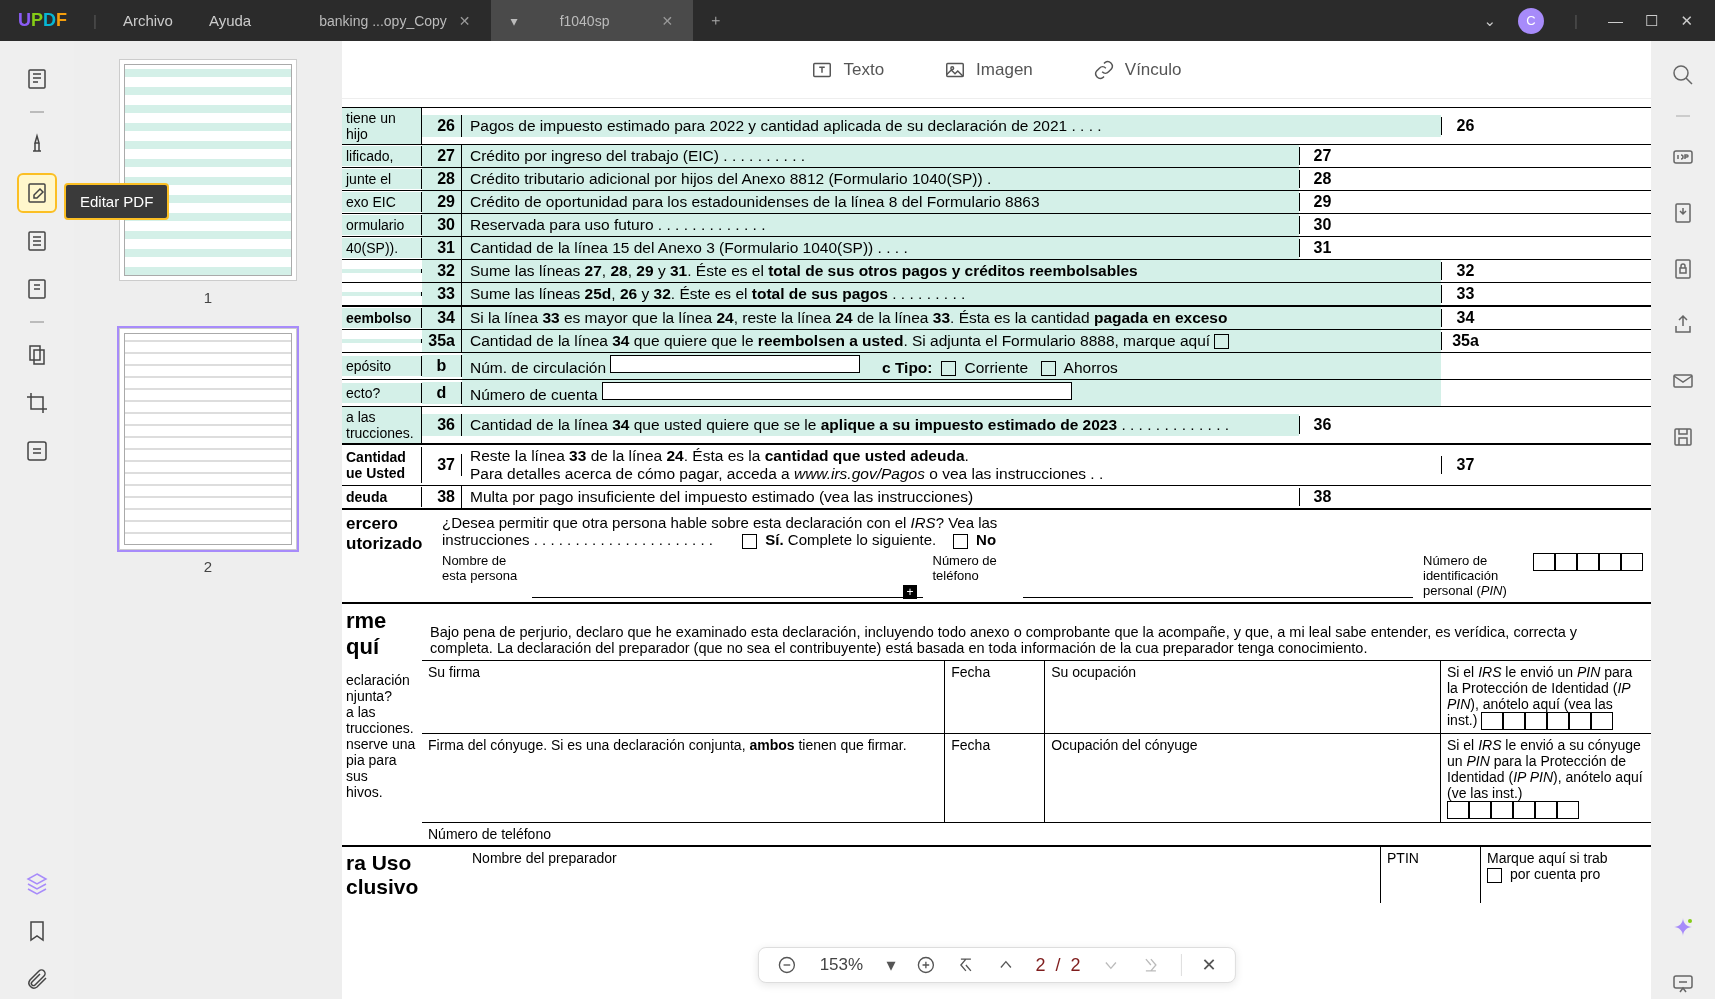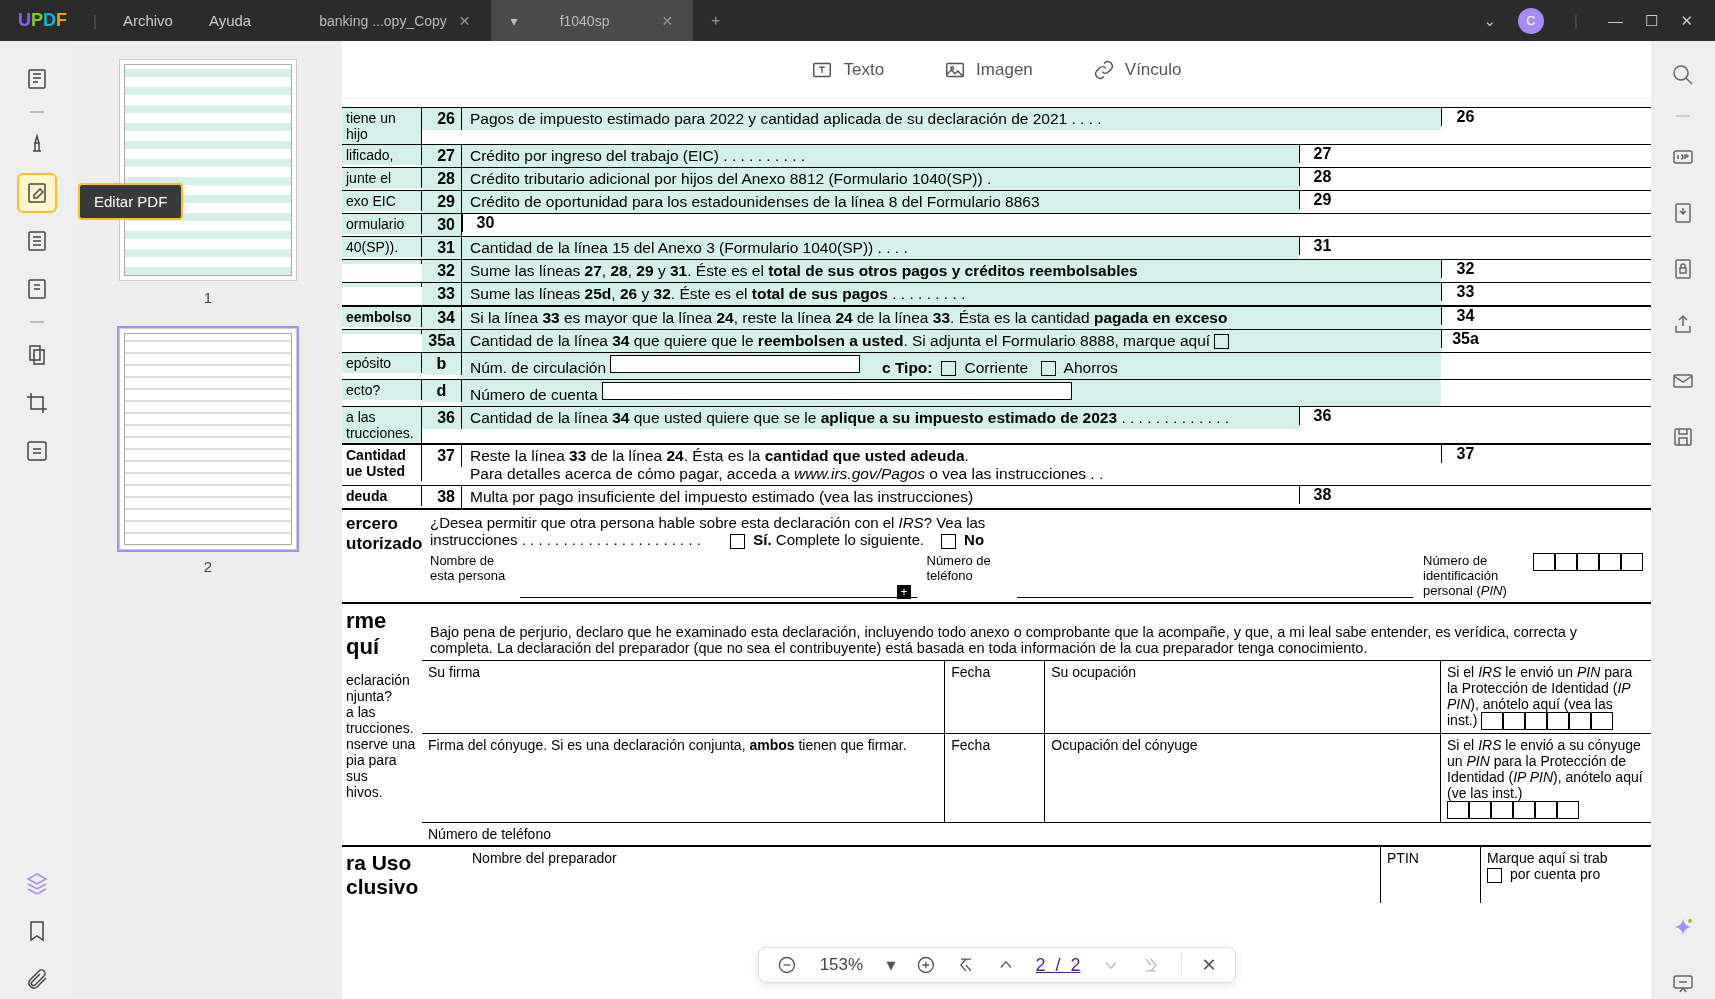--- a/index.html
+++ b/index.html
@@ -19,21 +19,21 @@
 .win-controls { display: flex; align-items: center; gap: 22px; padding-right: 22px; }
 .avatar { width: 26px; height: 26px; border-radius: 50%; background: #a78bfa; color: white; display: flex; align-items: center; justify-content: center; font-size: 13px; }
 .wc { color: #ccc; cursor: pointer; font-size: 15px; }
 
 
 .main { display: flex; height: 958px; background: #efefef; }
 .left-tools { width: 74px; background: #efefef; display: flex; flex-direction: column; align-items: center; padding-top: 18px; gap: 8px; position: relative; }
 .tool { width: 40px; height: 40px; display: flex; align-items: center; justify-content: center; border-radius: 6px; cursor: pointer; color: #555; }
 .tool.active { background: #fff7cc; border: 2px solid #fbbf24; position: relative; }
 .tool svg { width: 24px; height: 24px; stroke: #444; fill: none; stroke-width: 1.5; }
-.tooltip { position: absolute; left: 78px; top: 183px; background: #3a3a3a; color: #fff; padding: 8px 14px; border-radius: 4px; font-size: 15px; border: 2px solid #fbbf24; z-index: 10; }
+.tooltip { position: absolute; left: 64px; top: 183px; background: #3a3a3a; color: #fff; padding: 8px 14px; border-radius: 4px; font-size: 15px; border: 2px solid #fbbf24; z-index: 10; }
 .tool-spacer { flex: 1; }
 .tool-dash { width: 14px; height: 2px; background: #bbb; margin: 4px 0; }
 
 
 .thumbs { width: 268px; background: #eeeeee; padding: 18px 0; overflow-y: auto; }
 .thumb { width: 178px; height: 222px; background: #fff; margin: 0 auto 8px; border: 1px solid #ccc; display: flex; flex-direction: column; padding: 4px; }
 .thumb.sel { outline: 2px solid #a78bfa; }
 .thumb-label { text-align: center; font-size: 15px; color: #444; margin-bottom: 22px; }
 .thumb-content { flex:1; background: repeating-linear-gradient(0deg, #d4f0e8 0px, #d4f0e8 8px, #fff 8px, #fff 18px); border: 1px solid #aaa; }
 .thumb-content.alt { background: repeating-linear-gradient(0deg, #fff 0px, #fff 10px, #ddd 10px, #ddd 12px); }
@@ -44,36 +44,36 @@
 .et-item { display: flex; align-items: center; gap: 10px; color: #555; font-size: 17px; cursor: pointer; }
 .et-item svg { width: 22px; height: 22px; stroke: #555; fill: none; stroke-width: 1.6; }
 
 
 .right-tools { width: 64px; display: flex; flex-direction: column; align-items: center; padding-top: 18px; gap: 24px; }
 .rtool { width: 32px; height: 32px; display: flex; align-items: center; justify-content: center; cursor: pointer; color: #666; }
 .rtool svg { width: 24px; height: 24px; stroke: #666; fill: none; stroke-width: 1.5; }
 
 
 .page { padding: 8px 0 0 0; font-size: 16px; position: relative; }
-.form-row { display: flex; align-items: flex-start; border-top: 1px solid #000; min-height: 23px; }
+.form-row { display: flex; align-items: center; border-top: 1px solid #000; min-height: 23px; }
 .form-row .side { width: 80px; font-size: 14px; padding: 2px 4px; border-right: 1px solid #000; background: #d4f0e8; }
 .form-row .num { width: 40px; text-align: right; font-weight: bold; padding: 2px 6px; border-right: 1px solid #000; background: #d4f0e8; }
 .form-row .desc { flex: 1; padding: 2px 8px; background: #d4f0e8; font-size: 15.5px; }
 .form-row .boxnum { width: 46px; text-align: center; font-weight: bold; border-left: 1px solid #000; background: #fff; }
 .form-row .amt { width: 140px; border-left: 1px solid #000; background: #fff; }
 .form-row .amtg { width: 166px; border-left: 1px solid #000; background: #ccc; }
 .form-row.white .desc, .form-row.white .num, .form-row.white .side { background: #fff; }
 .section-head { font-weight: bold; font-size: 18px; }
 
 
 .bottombar { position: absolute; bottom: 16px; left: 50%; transform: translateX(-50%); background: #fff; border: 1px solid #ddd; border-radius: 8px; box-shadow: 0 2px 8px rgba(0,0,0,0.1); display: flex; align-items: center; padding: 6px 18px; gap: 20px; z-index: 5; }
 .bb { cursor: pointer; color: #555; font-size: 18px; display:flex; align-items:center; }
 .bb svg { width: 20px; height: 20px; stroke: #555; fill: none; stroke-width: 1.6; }
 .zoom-val { font-size: 17px; color: #444; min-width: 50px; text-align:center; }
-.page-ind { font-size: 18px; color: #4c1d95; text-decoration: underline; }
+.page-ind { font-size: 18px; color: #7f1d1d; }
 .bb-sep { width: 1px; height: 22px; background: #ddd; }
 .sig-grid { display:flex; border-top:1px solid #000; }
 .sig-cell { border-right:1px solid #000; padding: 3px 6px; font-size:14px; }
 .chk { display:inline-block; width:15px; height:15px; border:1.5px solid #000; vertical-align:middle; margin-right:4px; }
 .pin-boxes { display:inline-flex; vertical-align:middle; }
 .pin-boxes span { display:inline-block; width:22px; height:18px; border:1px solid #000; }
 
 .star-icon { width:26px; height:26px; }
 </style>
 </head>
@@ -241,20 +241,21 @@
           <div class="side"><span>exo EIC</span></div>
           <div class="num">29</div>
           <div class="desc">Crédito de oportunidad para los estadounidenses de la línea 8 del Formulario 8863</div>
           <div class="boxnum">29</div>
           <div class="amt"></div>
           <div class="amtg"></div>
         </div>
       <div class="form-row">
           <div class="side"><span>ormulario</span></div>
           <div class="num">30</div>
+          <div class="desc">Reservada para uso futuro   .    .    .    .    .    .    .    .    .    .    .    .    .</div>
           <div class="boxnum">30</div>
           <div class="amt" style="background:#ccc;"></div>
           <div class="amtg"></div>
         </div>
       <div class="form-row">
           <div class="side"><span>40(SP)).</span></div>
           <div class="num">31</div>
           <div class="desc">Cantidad de la línea 15 del Anexo 3 (Formulario 1040(SP))  .    .    .    .</div>
           <div class="boxnum">31</div>
           <div class="amt"></div>
@@ -319,21 +320,21 @@
         </div>
       <div class="form-row white" style="border-bottom:2px solid #000;">
           <div class="side section-head"><span>deuda</span></div>
           <div class="num">38</div>
           <div class="desc">Multa por pago insuficiente del impuesto estimado (vea las instrucciones)</div>
           <div class="boxnum">38</div>
           <div class="amt"></div>
           <div class="amtg"></div>
         </div>
 
-      <div style="display:flex;border-bottom:2px solid #000;">
+      <div style="display:flex;border-bottom:2px solid #000;gap:12px;">
         <div style="width:80px;padding:4px;font-weight:bold;font-size:17px;"><span>ercero</span><br><span>utorizado</span></div>
         <div style="flex:1;padding:4px 8px;font-size:15px;">
           <div><span>¿Desea permitir que otra persona hable sobre esta declaración con el <i>IRS</i>? Vea las<br>instrucciones    .    .    .    .    .    .    .    .    .    .    .    .    .    .    .    .    .    .    .    .    .    .</span>
           &nbsp;&nbsp;&nbsp;&nbsp;&nbsp;&nbsp;<span class="chk"></span> <b>Sí.</b> <span>Complete lo siguiente.</span>&nbsp;&nbsp;&nbsp;&nbsp;<span class="chk"></span> <b>No</b></div>
           <div style="display:flex;margin-top:4px;gap:10px;">
             <div style="width:80px;font-size:13px;">Nombre de esta persona</div>
             <div style="flex:1;border-bottom:1px solid #000;position:relative;">
                 <span style="position:absolute;right:6px;bottom:-2px;background:#000;color:#fff;padding:0 3px;font-size:12px;">+</span>
               </div>
             <div style="width:80px;font-size:13px;">Número de teléfono</div>

